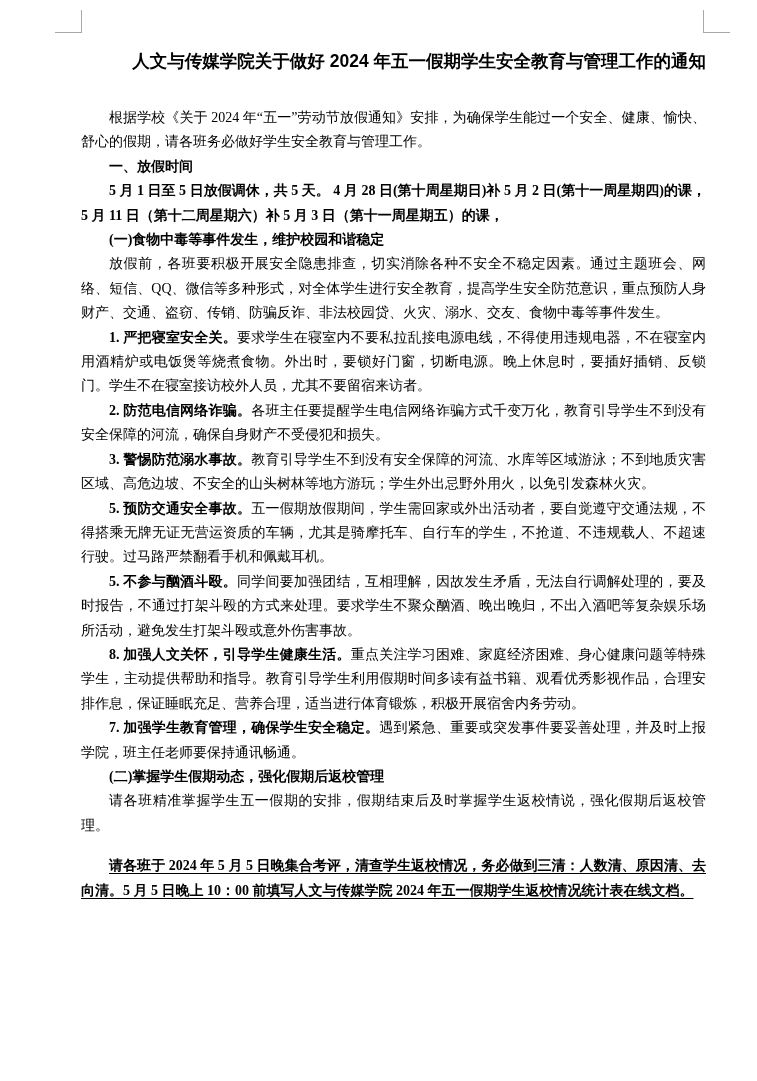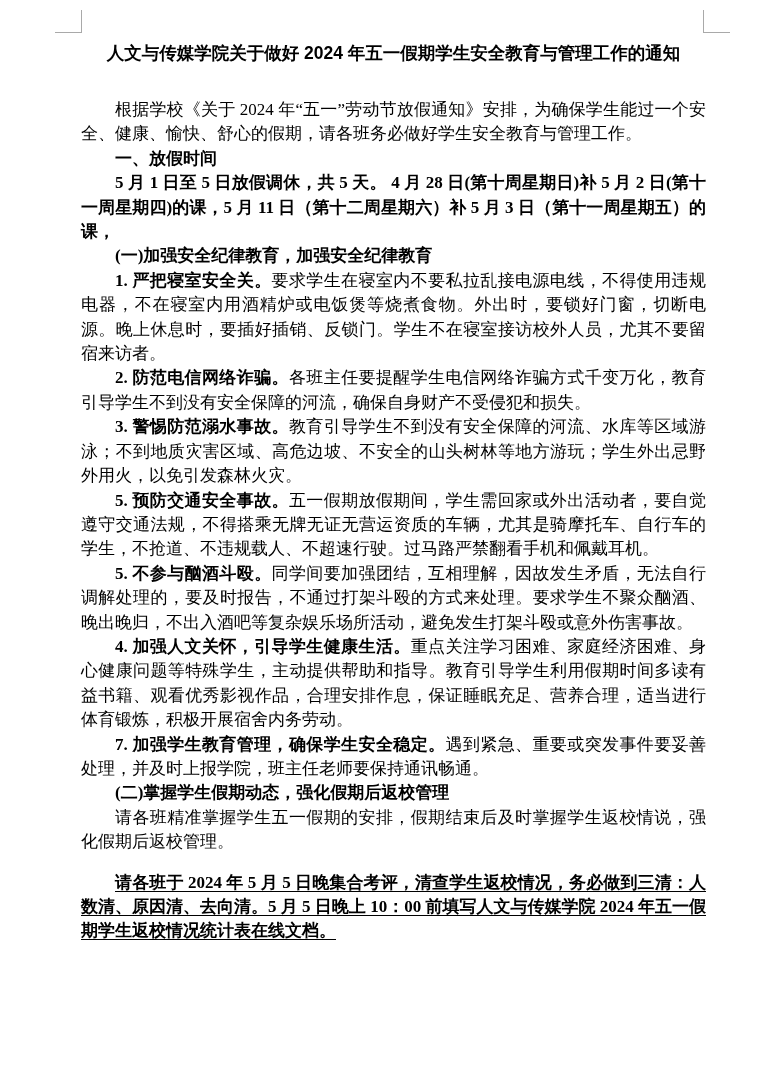--- a/index.html
+++ b/index.html
@@ -39,26 +39,26 @@
     position: absolute;
     left: 81px;
     top: 40px;
     width: 625px;
   }
   .doc-title {
     font-family: "Liberation Sans", "DejaVu Sans", sans-serif;
     font-weight: bold;
     font-size: 17.5px;
     line-height: 27px;
-    text-align: center;
-    margin: 0 0 31px 0;
+    text-align: right;
+    margin: 8px 0 31px 0;
   }
   .para {
     margin: 0;
-    font-size: 17px;
+    font-size: 14px;
     line-height: 24.4px;
     text-align: justify;
     text-indent: 2em;
     word-break: break-all;
   }
   .para.gap-before { margin-top: 16px; }
   .b { font-weight: bold; }
   .u { text-decoration: underline; text-underline-offset: 3px; }
 </style>
 </head>
@@ -66,26 +66,27 @@
 
 <div class="page">
   <div class="crop crop-left"></div>
   <div class="crop crop-right"></div>
   <div class="content">
     <h1 class="doc-title">人文与传媒学院关于做好 2024 年五一假期学生安全教育与管理工作的通知</h1>
     <div id="doc-body">
         <p class="para"><span>根据学校《关于 2024 年“五一”劳动节放假通知》安排，为确保学生能过一个安全、健康、愉快、舒心的假期，请各班务必做好学生安全教育与管理工作。</span></p>
         <p class="para"><span class="b">一、放假时间</span></p>
         <p class="para"><span class="b">5 月 1 日至 5 日放假调休，共 5 天。 4 月 28 日(第十周星期日)补 5 月 2 日(第十一周星期四)的课，5 月 11 日（第十二周星期六）补 5 月 3 日（第十一周星期五）的课，</span></p>
-        <p class="para"><span class="b">(一)加强安全纪律教育，加强安全纪律教育</span></p>
+        <p class="para"><span class="b">(一)食物中毒等事件发生，维护校园和谐稳定</span></p>
+        <p class="para"><span>放假前，各班要积极开展安全隐患排查，切实消除各种不安全不稳定因素。通过主题班会、网络、短信、QQ、微信等多种形式，对全体学生进行安全教育，提高学生安全防范意识，重点预防人身财产、交通、盗窃、传销、防骗反诈、非法校园贷、火灾、溺水、交友、食物中毒等事件发生。</span></p>
         <p class="para"><span class="b">1. 严把寝室安全关。</span><span>要求学生在寝室内不要私拉乱接电源电线，不得使用违规电器，不在寝室内用酒精炉或电饭煲等烧煮食物。外出时，要锁好门窗，切断电源。晚上休息时，要插好插销、反锁门。学生不在寝室接访校外人员，尤其不要留宿来访者。</span></p>
         <p class="para"><span class="b">2. 防范电信网络诈骗。</span><span>各班主任要提醒学生电信网络诈骗方式千变万化，教育引导学生不到没有安全保障的河流，确保自身财产不受侵犯和损失。</span></p>
         <p class="para"><span class="b">3. 警惕防范溺水事故。</span><span>教育引导学生不到没有安全保障的河流、水库等区域游泳；不到地质灾害区域、高危边坡、不安全的山头树林等地方游玩；学生外出忌野外用火，以免引发森林火灾。</span></p>
         <p class="para"><span class="b">5. 预防交通安全事故。</span><span>五一假期放假期间，学生需回家或外出活动者，要自觉遵守交通法规，不得搭乘无牌无证无营运资质的车辆，尤其是骑摩托车、自行车的学生，不抢道、不违规载人、不超速行驶。过马路严禁翻看手机和佩戴耳机。</span></p>
         <p class="para"><span class="b">5. 不参与酗酒斗殴。</span><span>同学间要加强团结，互相理解，因故发生矛盾，无法自行调解处理的，要及时报告，不通过打架斗殴的方式来处理。要求学生不聚众酗酒、晚出晚归，不出入酒吧等复杂娱乐场所活动，避免发生打架斗殴或意外伤害事故。</span></p>
-        <p class="para"><span class="b">4. 加强人文关怀，引导学生健康生活。</span><span>重点关注学习困难、家庭经济困难、身心健康问题等特殊学生，主动提供帮助和指导。教育引导学生利用假期时间多读有益书籍、观看优秀影视作品，合理安排作息，保证睡眠充足、营养合理，适当进行体育锻炼，积极开展宿舍内务劳动。</span></p>
+        <p class="para"><span class="b">8. 加强人文关怀，引导学生健康生活。</span><span>重点关注学习困难、家庭经济困难、身心健康问题等特殊学生，主动提供帮助和指导。教育引导学生利用假期时间多读有益书籍、观看优秀影视作品，合理安排作息，保证睡眠充足、营养合理，适当进行体育锻炼，积极开展宿舍内务劳动。</span></p>
         <p class="para"><span class="b">7. 加强学生教育管理，确保学生安全稳定。</span><span>遇到紧急、重要或突发事件要妥善处理，并及时上报学院，班主任老师要保持通讯畅通。</span></p>
         <p class="para"><span class="b">(二)掌握学生假期动态，强化假期后返校管理</span></p>
         <p class="para"><span>请各班精准掌握学生五一假期的安排，假期结束后及时掌握学生返校情说，强化假期后返校管理。</span></p>
         <p class="para gap-before"><span class="b u">请各班于 2024 年 5 月 5 日晚集合考评，清查学生返校情况，务必做到三清：人数清、原因清、去向清。5 月 5 日晚上 10：00 前填写人文与传媒学院 2024 年五一假期学生返校情况统计表在线文档。</span></p>
       </div>
   </div>
 </div>
 
 </body></html>

